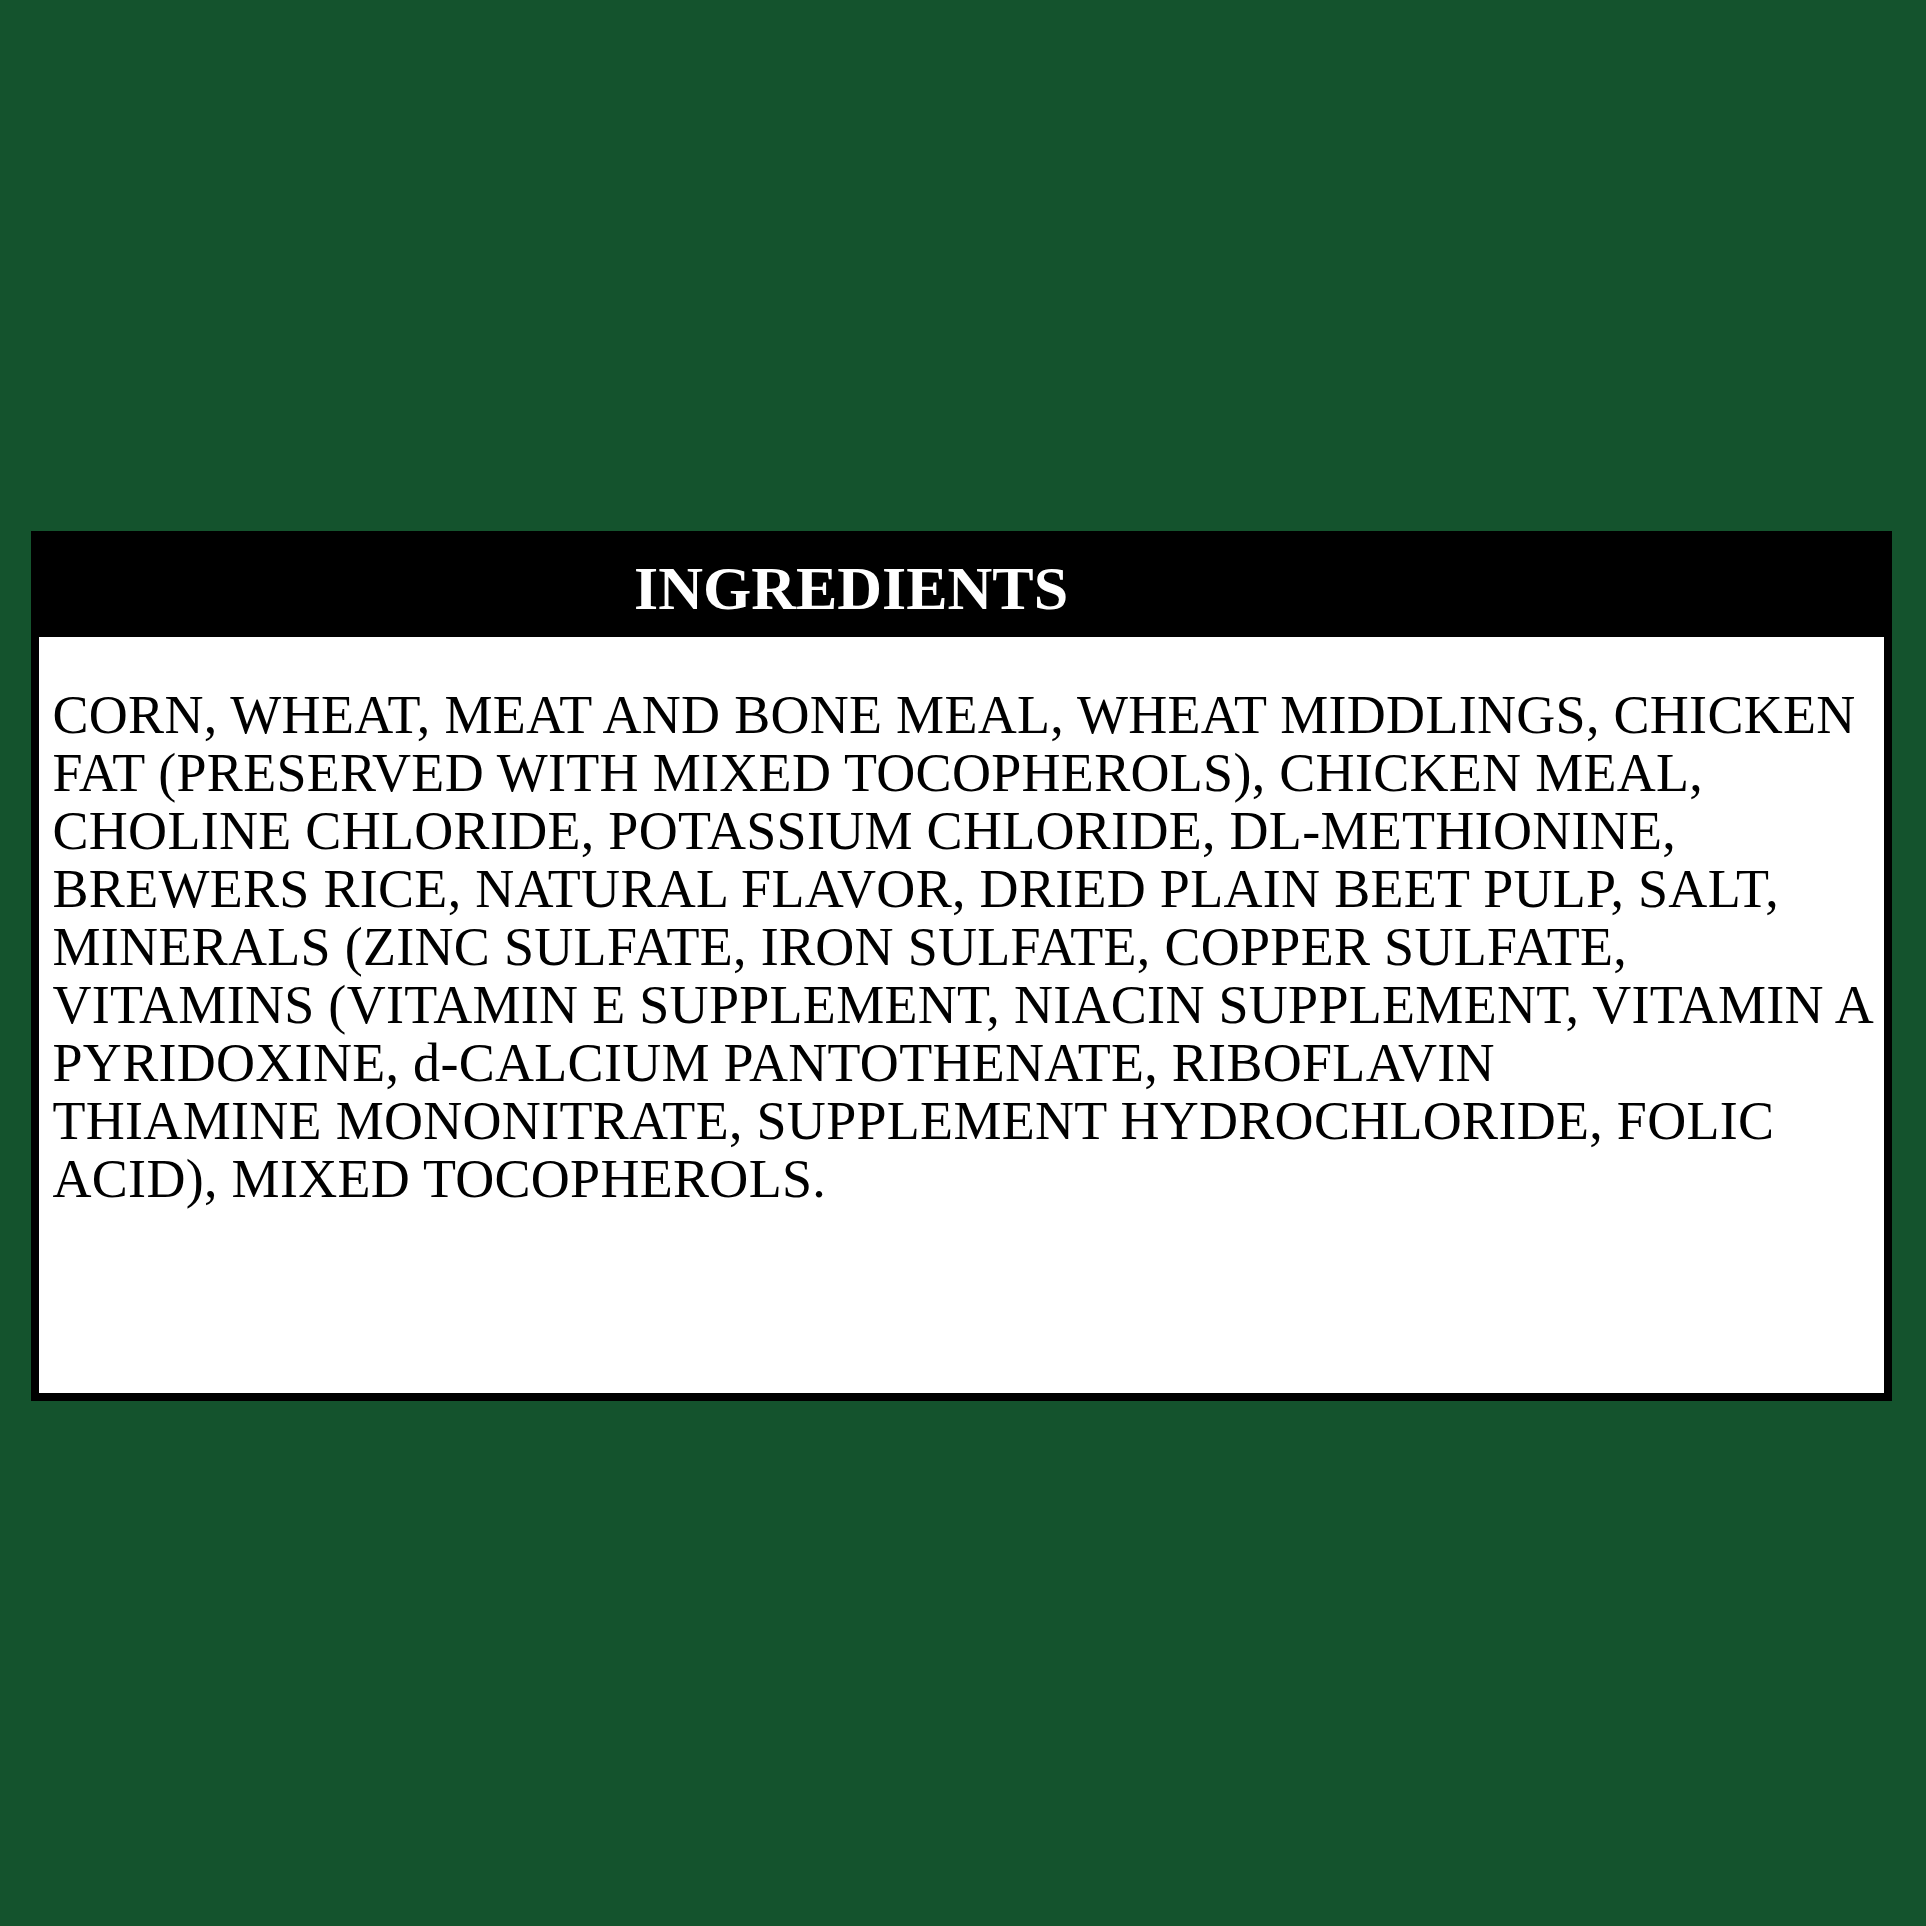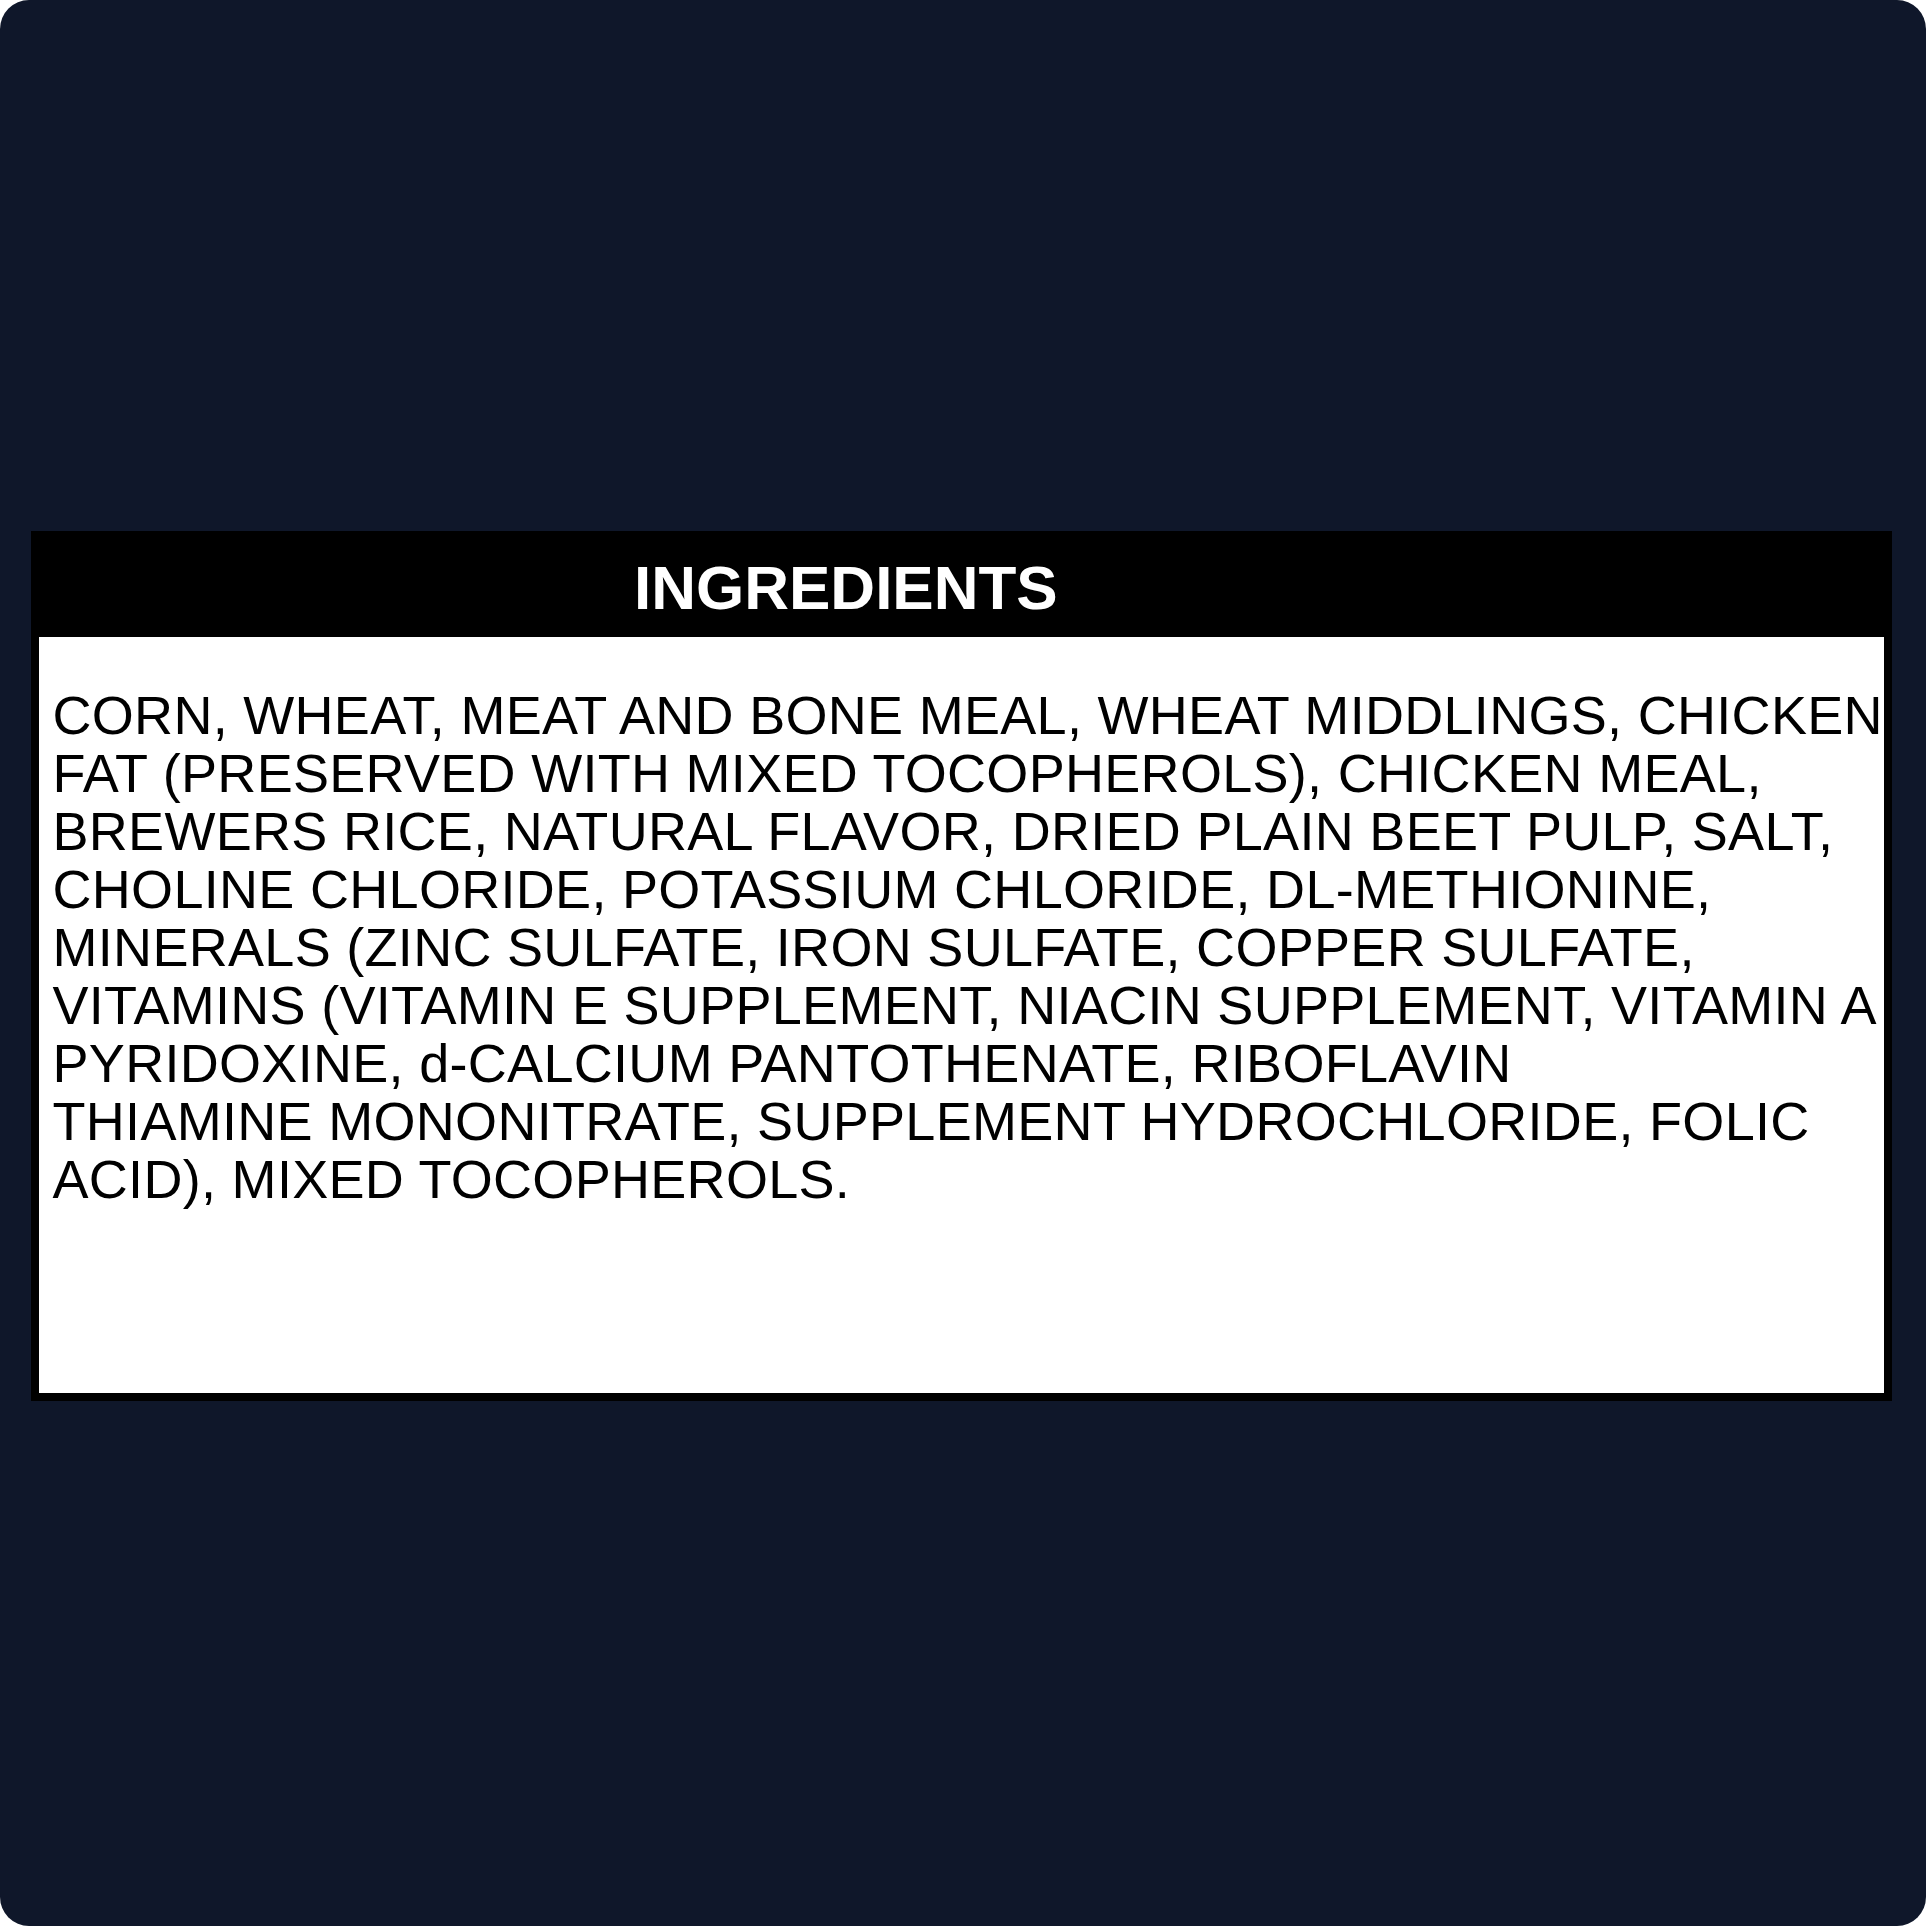--- a/index.html
+++ b/index.html
@@ -1,23 +1,22 @@
 <!DOCTYPE html>
 <html style="font-size:10.3px"><head>
 <meta charset="utf-8">
 <style>
   html, body { margin: 0; padding: 0; background: #ffffff; }
   .canvas {
     position: relative;
     width: 1926px;
     height: 1926px;
-    background: #0f172a;
-    font-family: Liberation Sans, sans-serif;
+    background: #14532d;
+    font-family: Liberation Serif, serif;
     overflow: hidden;
-    border-radius: 29px;
   }
   .ingredients-box {
     position: absolute;
     left: 31px;
     top: 531px;
     width: 1861px;
     height: 870px;
     box-sizing: border-box;
     border: 8.3px solid #000000;
     background: #ffffff;
@@ -59,22 +58,22 @@
 <body>
 
 <div class="canvas">
   <div class="ingredients-box">
     <div class="ingredients-header">
       <span class="ingredients-title">INGREDIENTS</span>
     </div>
     <div class="ingredients-body">
         <span class="line">CORN, WHEAT, MEAT AND BONE MEAL, WHEAT MIDDLINGS, CHICKEN</span>
         <span class="line">FAT (PRESERVED WITH MIXED TOCOPHEROLS), CHICKEN MEAL,</span>
+        <span class="line">CHOLINE CHLORIDE, POTASSIUM CHLORIDE, DL-METHIONINE,</span>
         <span class="line">BREWERS RICE, NATURAL FLAVOR, DRIED PLAIN BEET PULP, SALT,</span>
-        <span class="line">CHOLINE CHLORIDE, POTASSIUM CHLORIDE, DL-METHIONINE,</span>
         <span class="line">MINERALS (ZINC SULFATE, IRON SULFATE, COPPER SULFATE,</span>
         <span class="line">VITAMINS (VITAMIN E SUPPLEMENT, NIACIN SUPPLEMENT, VITAMIN A</span>
         <span class="line">PYRIDOXINE, d-CALCIUM PANTOTHENATE, RIBOFLAVIN</span>
         <span class="line">THIAMINE MONONITRATE, SUPPLEMENT HYDROCHLORIDE, FOLIC</span>
         <span class="line">ACID), MIXED TOCOPHEROLS.</span>
       </div>
   </div>
 </div>
 
 

